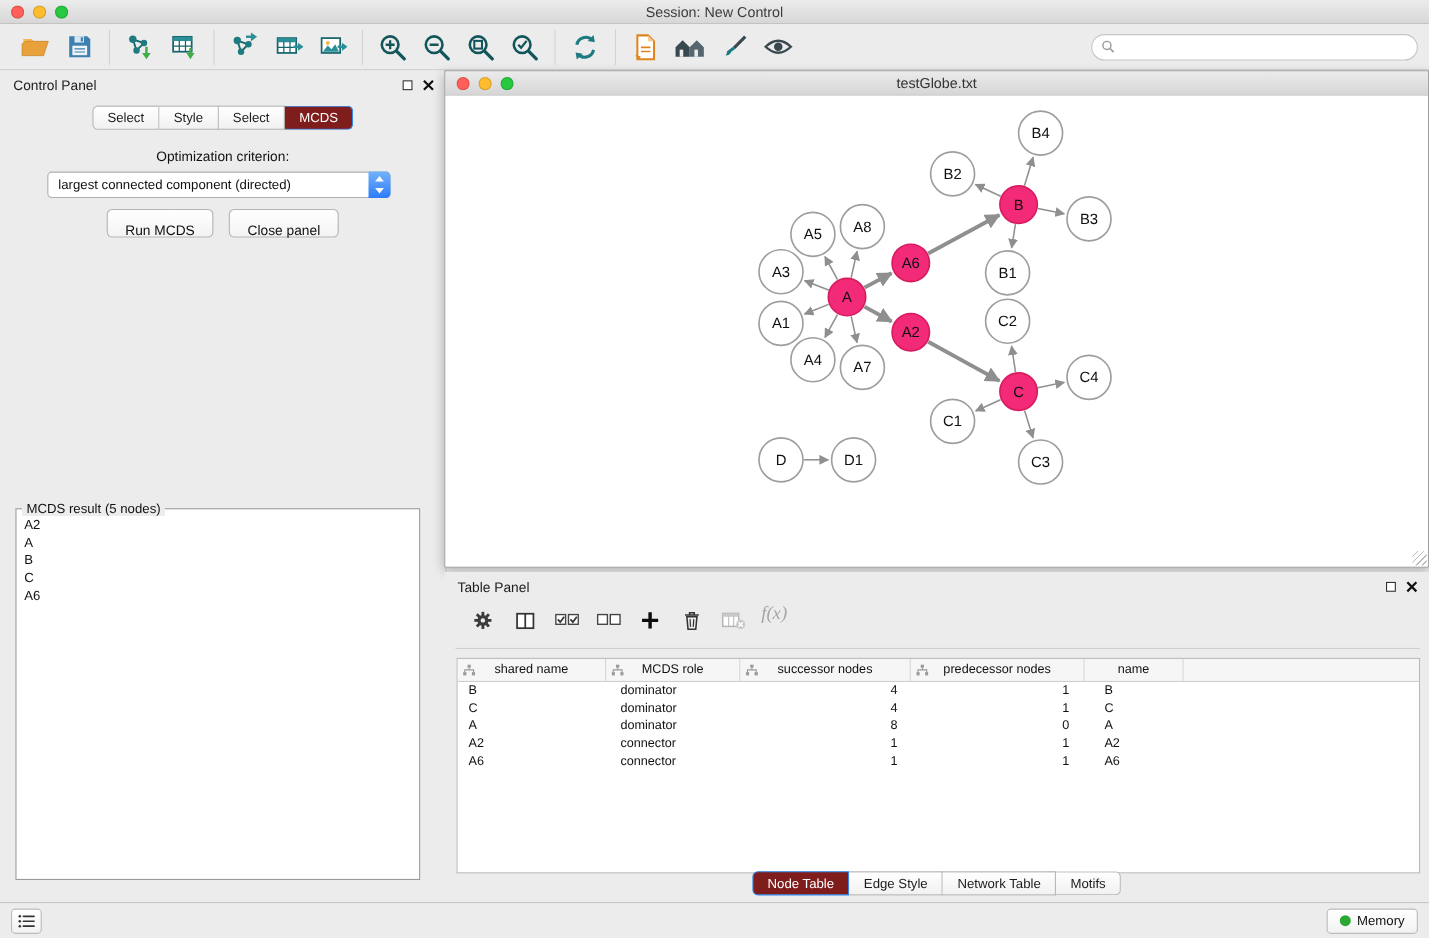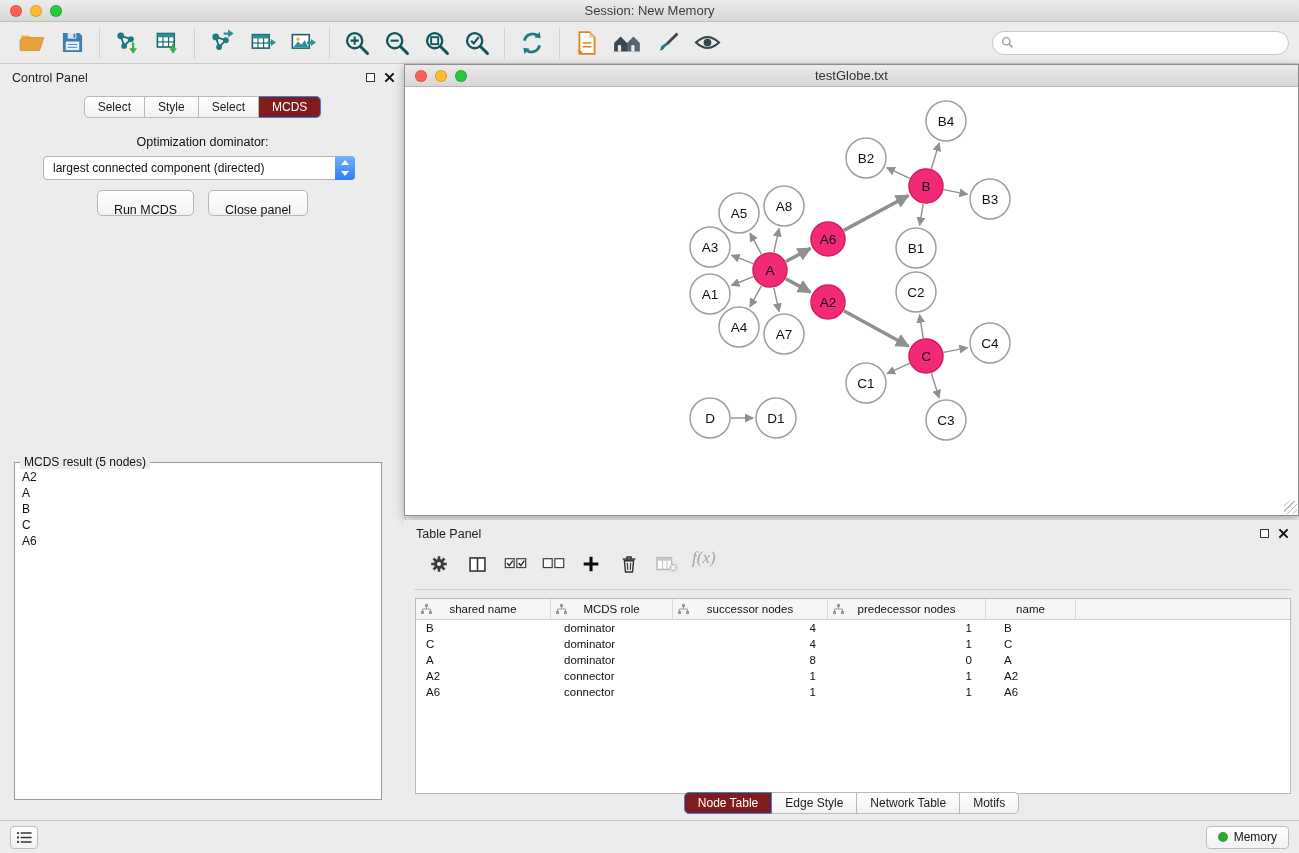--- a/index.html
+++ b/index.html
@@ -131,21 +131,21 @@
 </style>
 </head>
 <body>
 
 <div class="titlebar">
   <div class="traffic">
     <span class="light" style="background:#ff5f57"></span>
     <span class="light" style="background:#febc2e"></span>
     <span class="light" style="background:#28c840"></span>
   </div>
-  <span>Session: New Memory</span>
+  <span>Session: New Control</span>
 </div>
 
 <div class="toolbar">
   <button class="tbtn">
     <svg width="26" height="26" viewBox="0 0 24 24">
       <path d="M2 5h7l2 2h10v4H2z" fill="#f2b74a"></path>
       <path d="M1 9l4-2h18l-4 12H1z" fill="#e9a23b" stroke="#c5872b" stroke-width="0.6"></path>
     </svg>
   </button>
   <button class="tbtn">
@@ -297,21 +297,21 @@
     <svg width="11" height="11" viewBox="0 0 12 12">
       <path d="M1.5 1.5l9 9M10.5 1.5l-9 9" stroke="#111" stroke-width="2.2"></path>
     </svg>
   </div>
   <div class="seg">
     <button class="tab">Select</button>
     <button class="tab">Style</button>
     <button class="tab">Select</button>
     <button class="tab active">MCDS</button>
   </div>
-  <div class="opt-label">Optimization dominator:</div>
+  <div class="opt-label">Optimization criterion:</div>
   <div class="combo">
     <span>largest connected component (directed)</span>
     <span class="cap"></span>
   </div>
   <div class="btn-row">
     <button class="mac-btn">Run MCDS</button>
     <button class="mac-btn">Close panel</button>
   </div>
   <div class="result-box">
     <div class="result-legend">MCDS result (5 nodes)</div>

